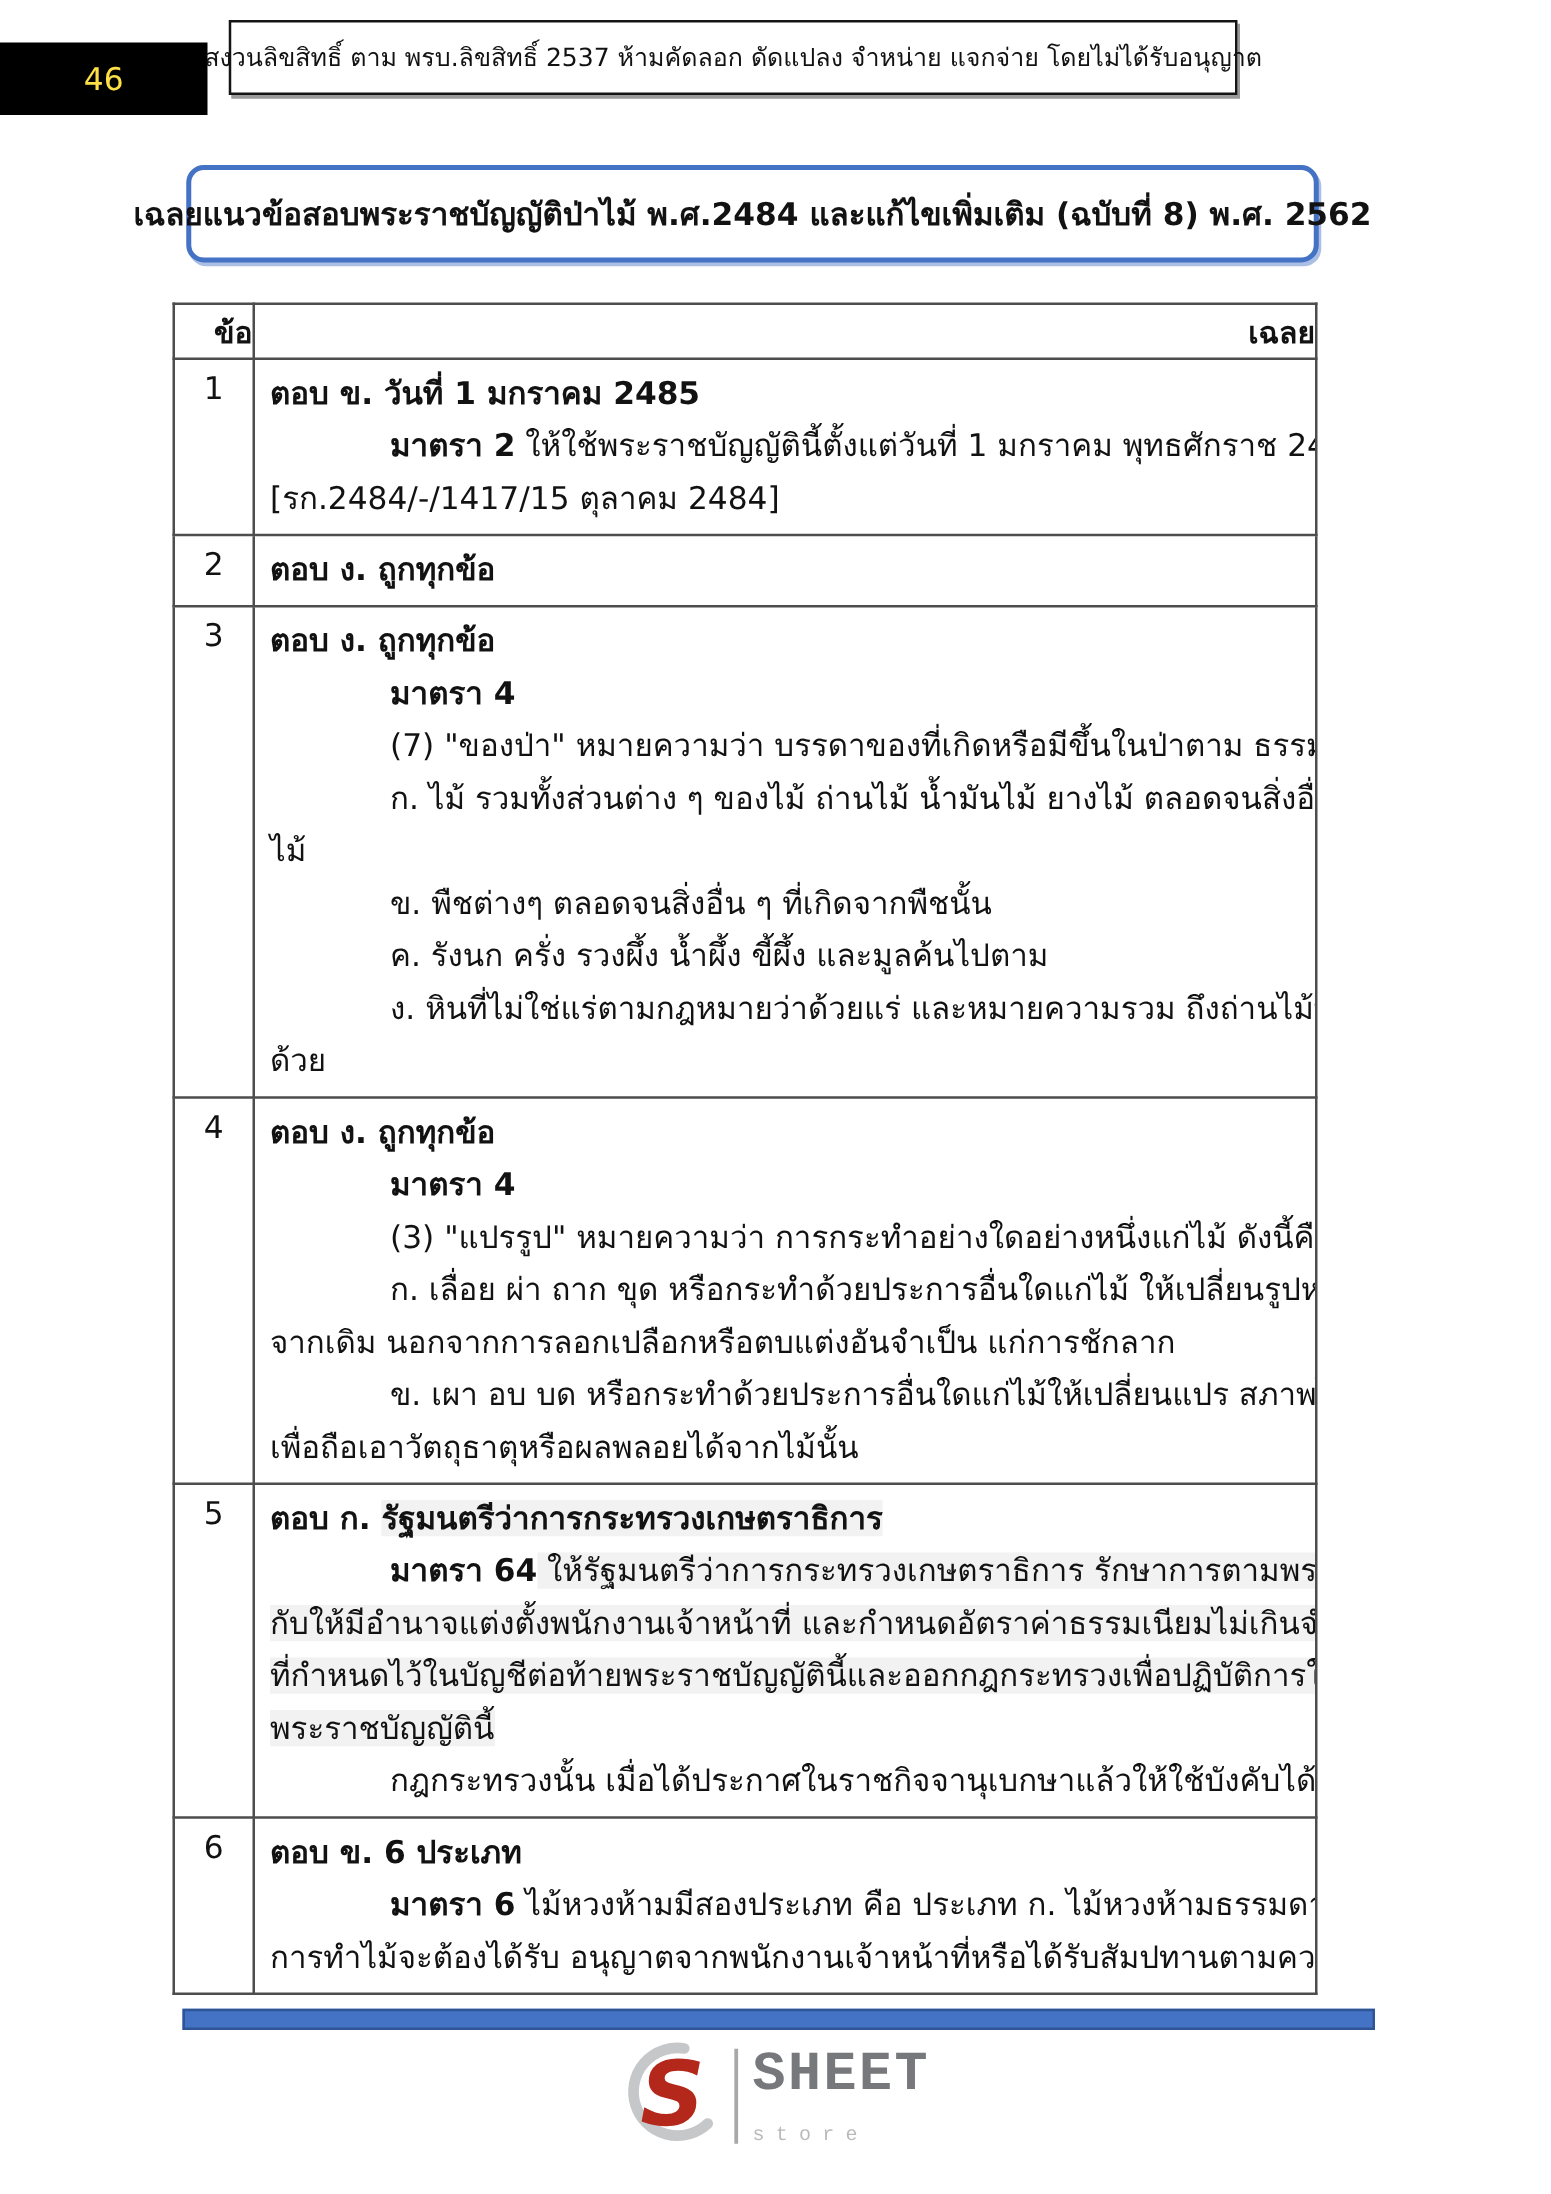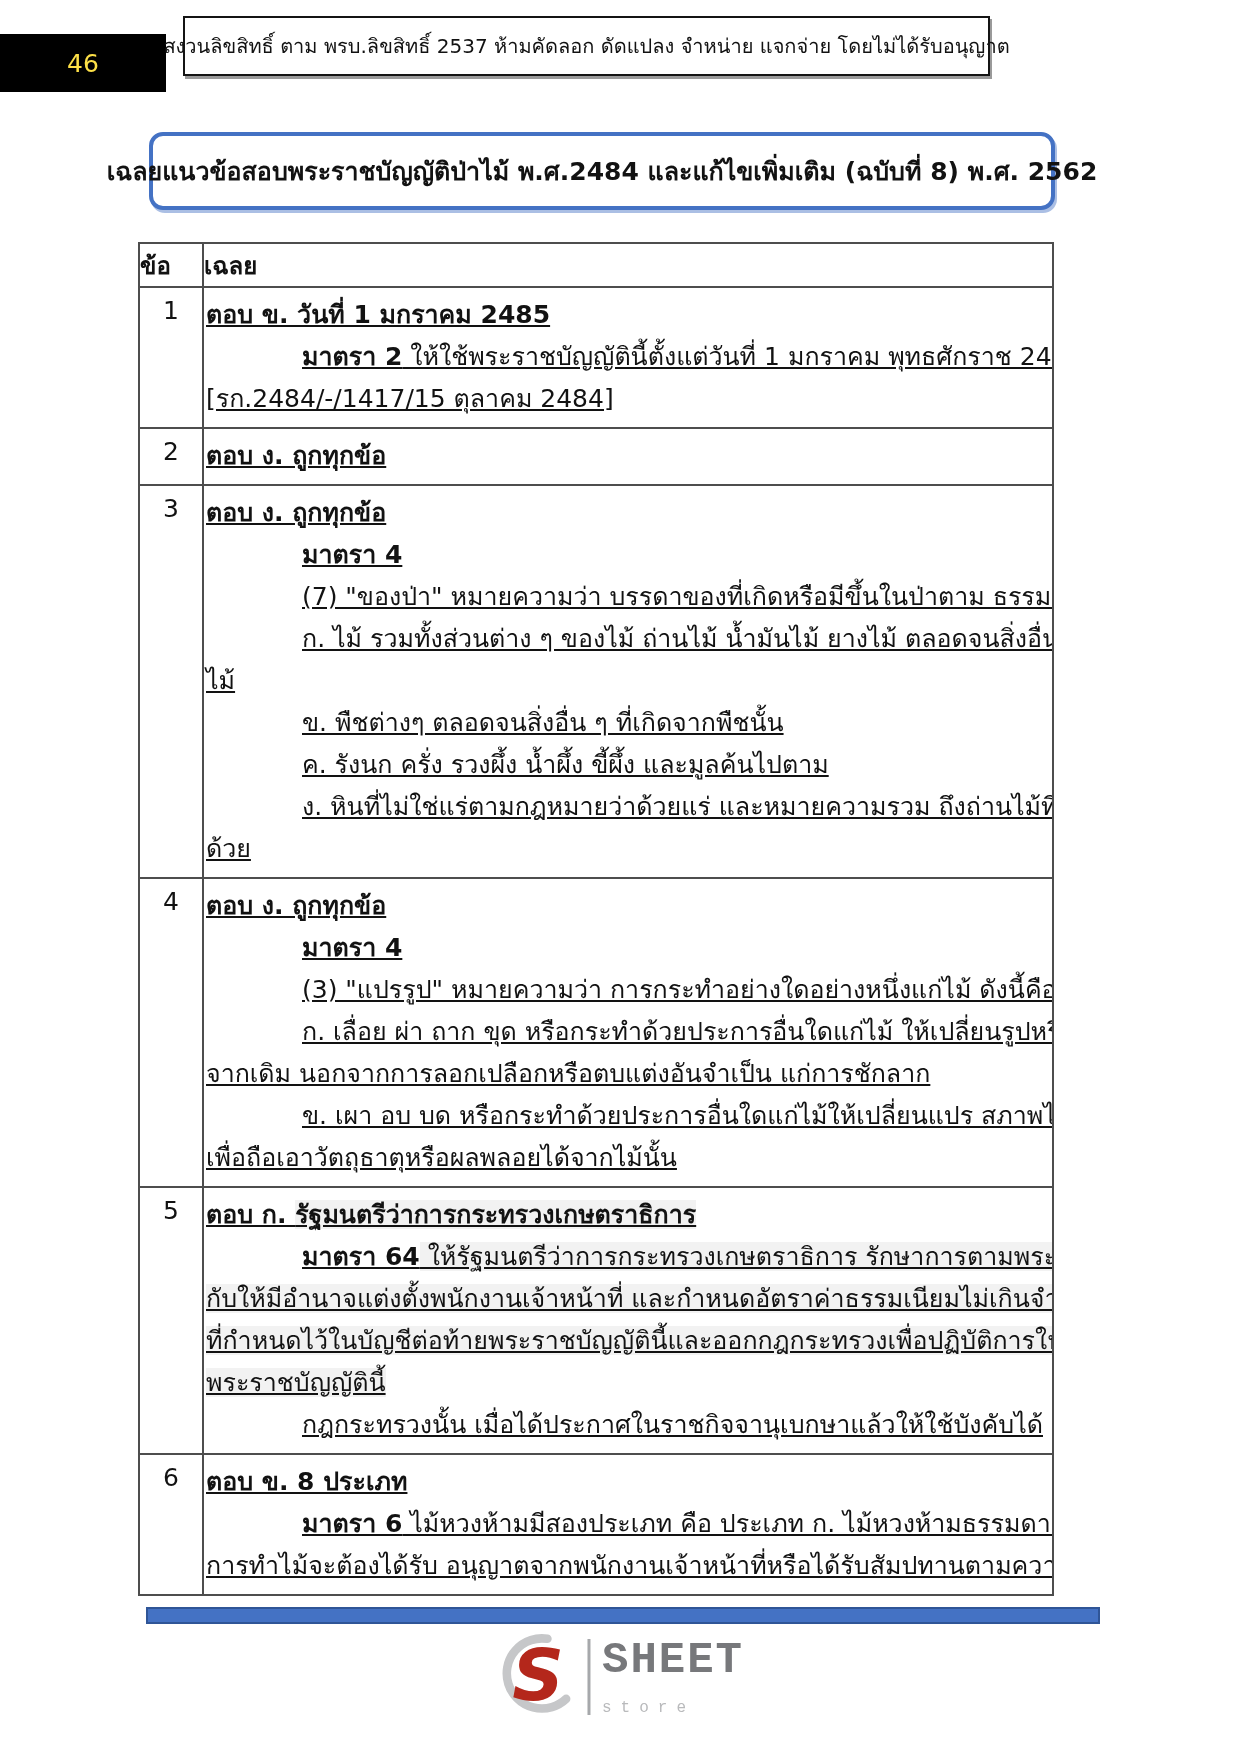--- a/index.html
+++ b/index.html
@@ -23,28 +23,28 @@
     box-shadow:2px 3px 0 rgba(68,114,196,.45);
     display:flex;align-items:center;justify-content:center;
     font-weight:bold;font-size:25px;white-space:nowrap;
   }
   table.answers{
     position:absolute;left:138px;top:242px;width:916px;
     border-collapse:collapse;table-layout:fixed;background:#fff;
   }
   table.answers th,table.answers td{border:2px solid #4d4d4d;}
   table.answers th{
-    height:42px;font-size:24px;font-weight:bold;text-align:left;padding:0;
+    height:42px;font-size:24px;font-weight:bold;text-align:right;padding:0;
     background:#fff;
   }
   th.h-no{width:62px;}
   td.cno{
     width:62px;text-align:center;vertical-align:top;font-size:25px;padding-top:8px;
   }
-  td.cans{padding:6px 8px 7px 2px;vertical-align:top;overflow:hidden;text-decoration:underline;}
+  td.cans{padding:6px 8px 7px 12px;vertical-align:top;overflow:hidden;}
   .line{font-size:25px;line-height:42px;min-height:42px;white-space:nowrap;}
   .line.ind{padding-left:96px;}
   .b{font-weight:bold;}
   .hl{background:var(--highlight,#f2f2f2);}
   .blue-bar{
     position:absolute;left:146px;top:1607px;width:950px;height:13px;
     background:var(--accent,#4472c4);border:2px solid #2f5597;
   }
   .logo{
     position:absolute;left:50%;top:1632px;transform:translateX(-50%);
@@ -132,21 +132,21 @@
             <div class="line ind"><span class="b">มาตรา 64</span><span class="hl"> ให้รัฐมนตรีว่าการกระทรวงเกษตราธิการ รักษาการตามพระราชบัญญัตินี้</span></div>
             <div class="line"><span class="hl">กับให้มีอำนาจแต่งตั้งพนักงานเจ้าหน้าที่ และกำหนดอัตราค่าธรรมเนียมไม่เกินจำนวนอย่างสูง</span></div>
             <div class="line"><span class="hl">ที่กำหนดไว้ในบัญชีต่อท้ายพระราชบัญญัตินี้และออกกฎกระทรวงเพื่อปฏิบัติการให้เป็นไปตาม</span></div>
             <div class="line"><span class="hl">พระราชบัญญัตินี้</span></div>
             <div class="line ind"><span>กฎกระทรวงนั้น เมื่อได้ประกาศในราชกิจจานุเบกษาแล้วให้ใช้บังคับได้</span></div>
           </td>
         </tr>
         <tr>
           <td class="cno">6</td>
           <td class="cans">
-            <div class="line"><span class="b">ตอบ ข. 8 ประเภท</span></div>
+            <div class="line"><span class="b">ตอบ ข. 6 ประเภท</span></div>
             <div class="line ind"><span class="b">มาตรา 6</span><span> ไม้หวงห้ามมีสองประเภท คือ ประเภท ก. ไม้หวงห้ามธรรมดา ได้แก่ไม้ซึ่ง</span></div>
             <div class="line"><span>การทำไม้จะต้องได้รับ อนุญาตจากพนักงานเจ้าหน้าที่หรือได้รับสัมปทานตามความใน</span></div>
           </td>
         </tr>
       </tbody>
   </table>
 
   <div class="blue-bar"></div>
 
   <div class="logo">

